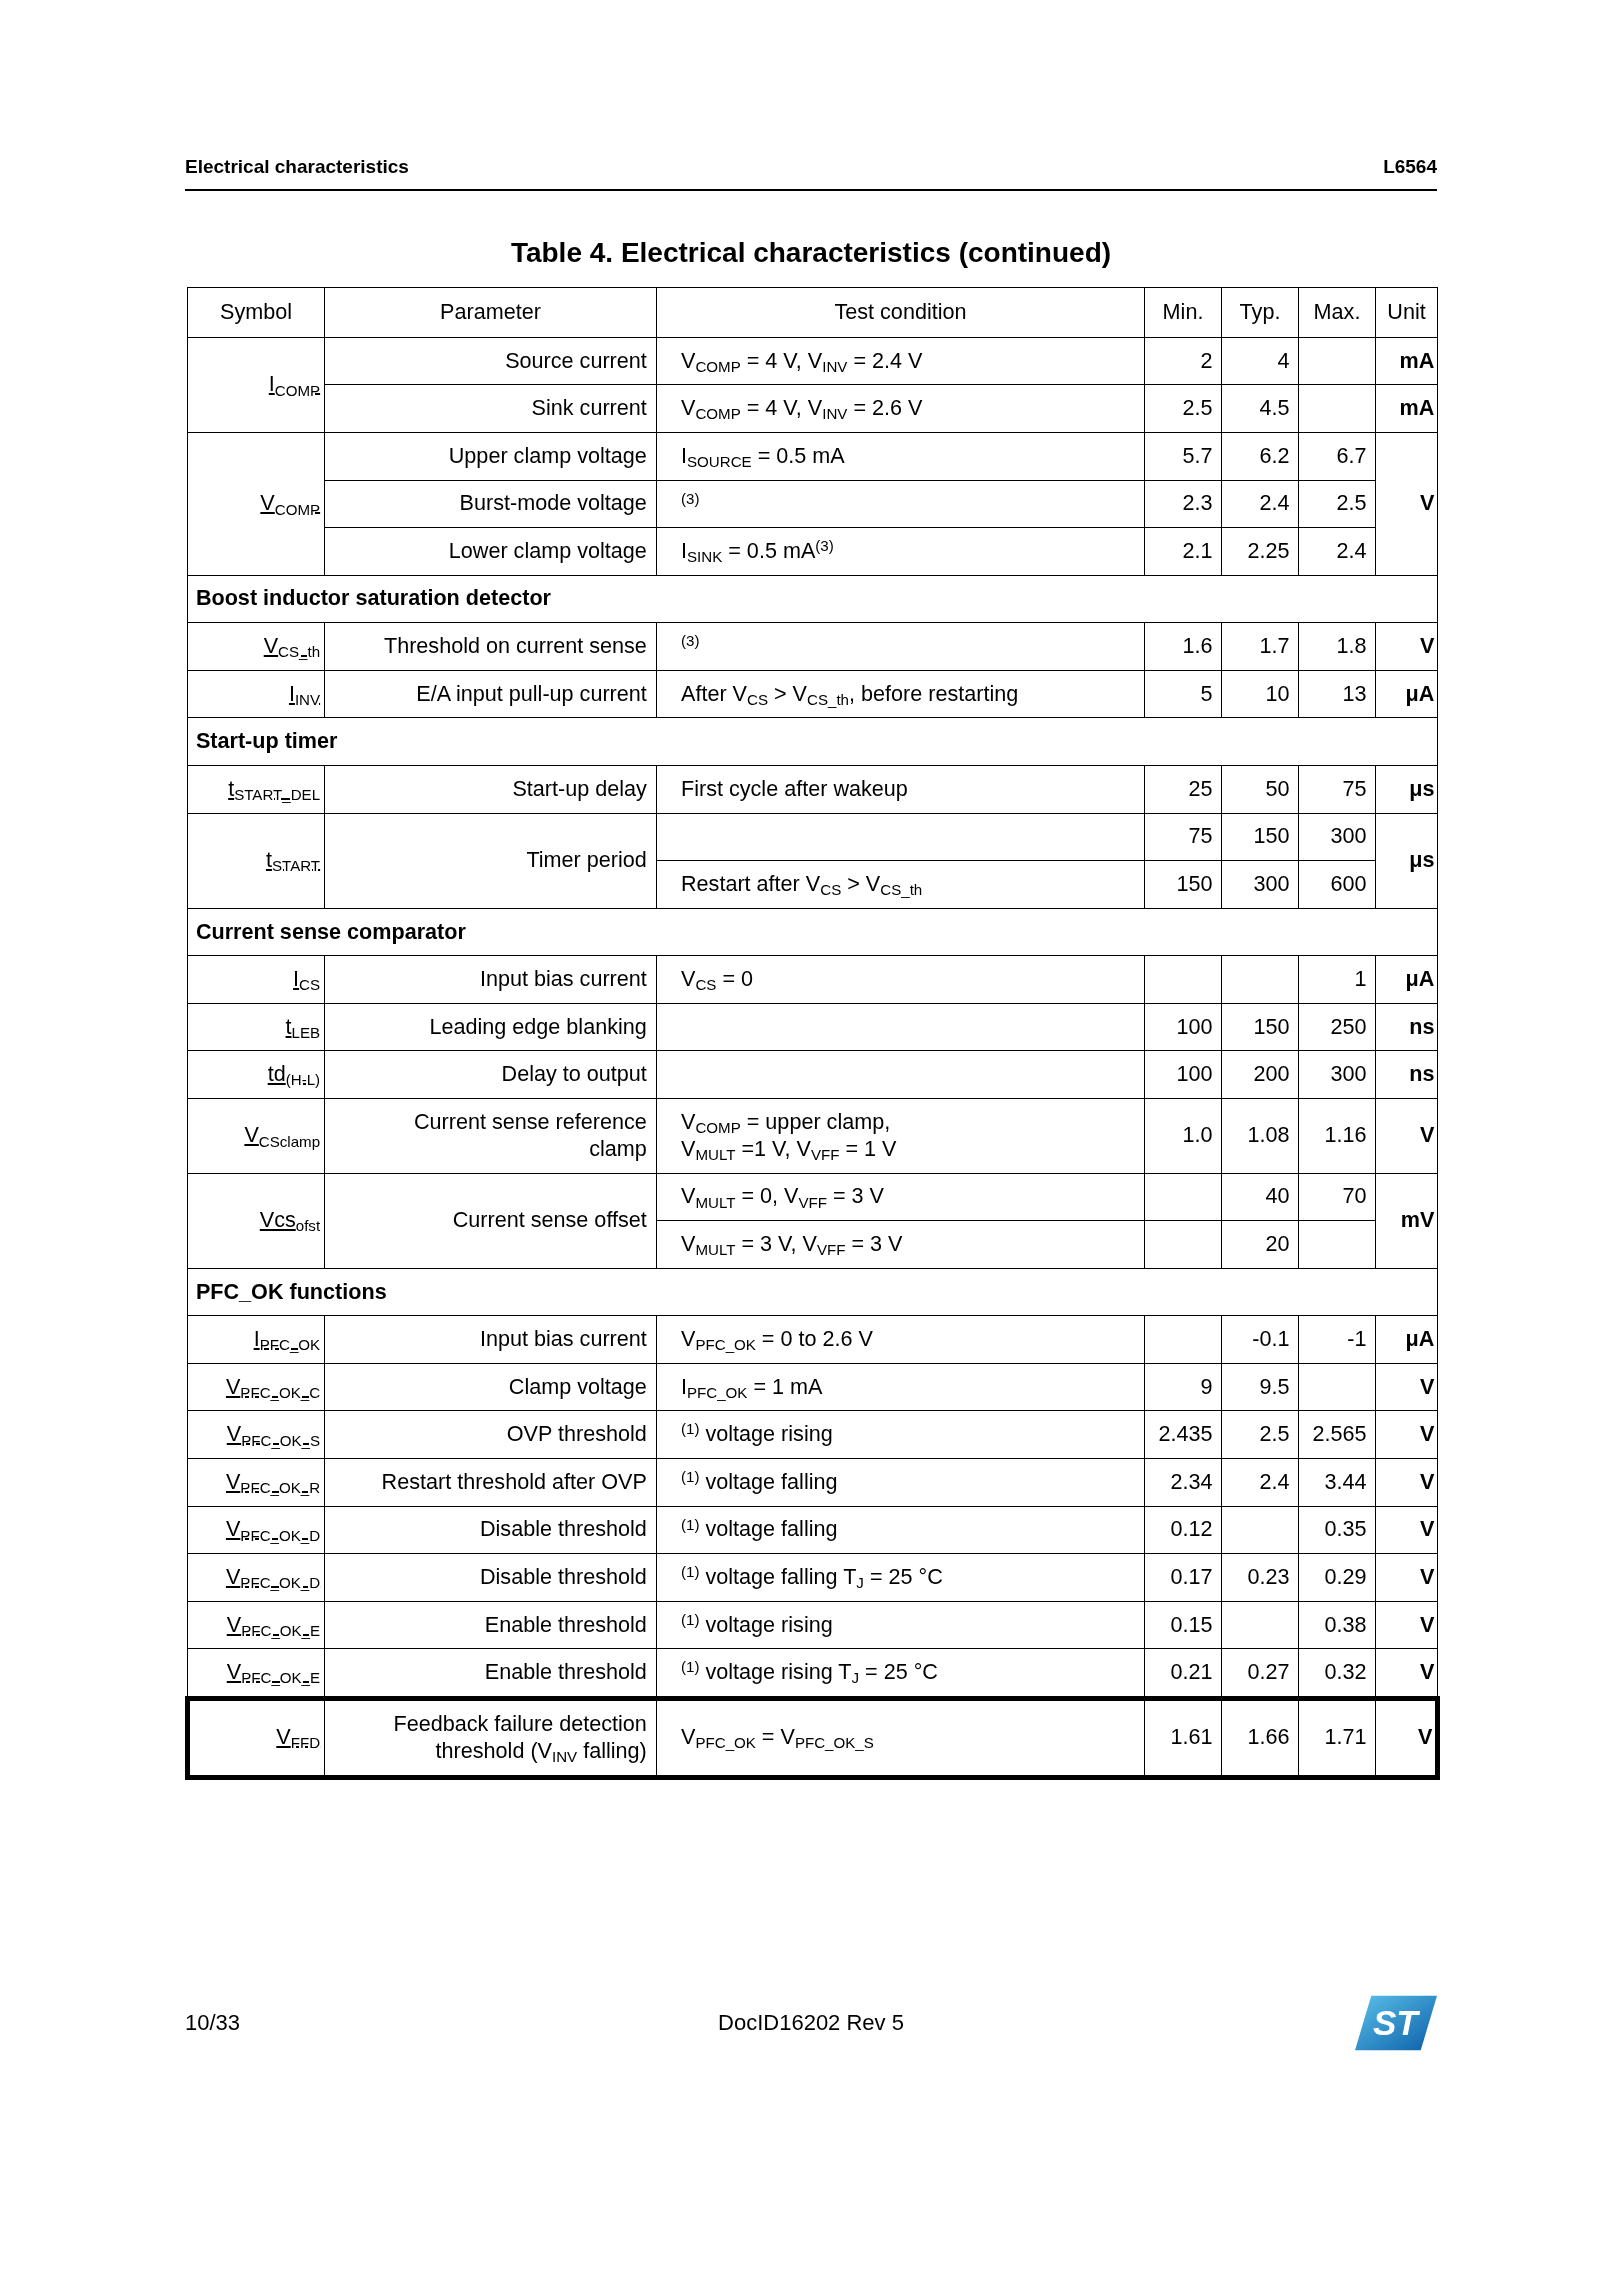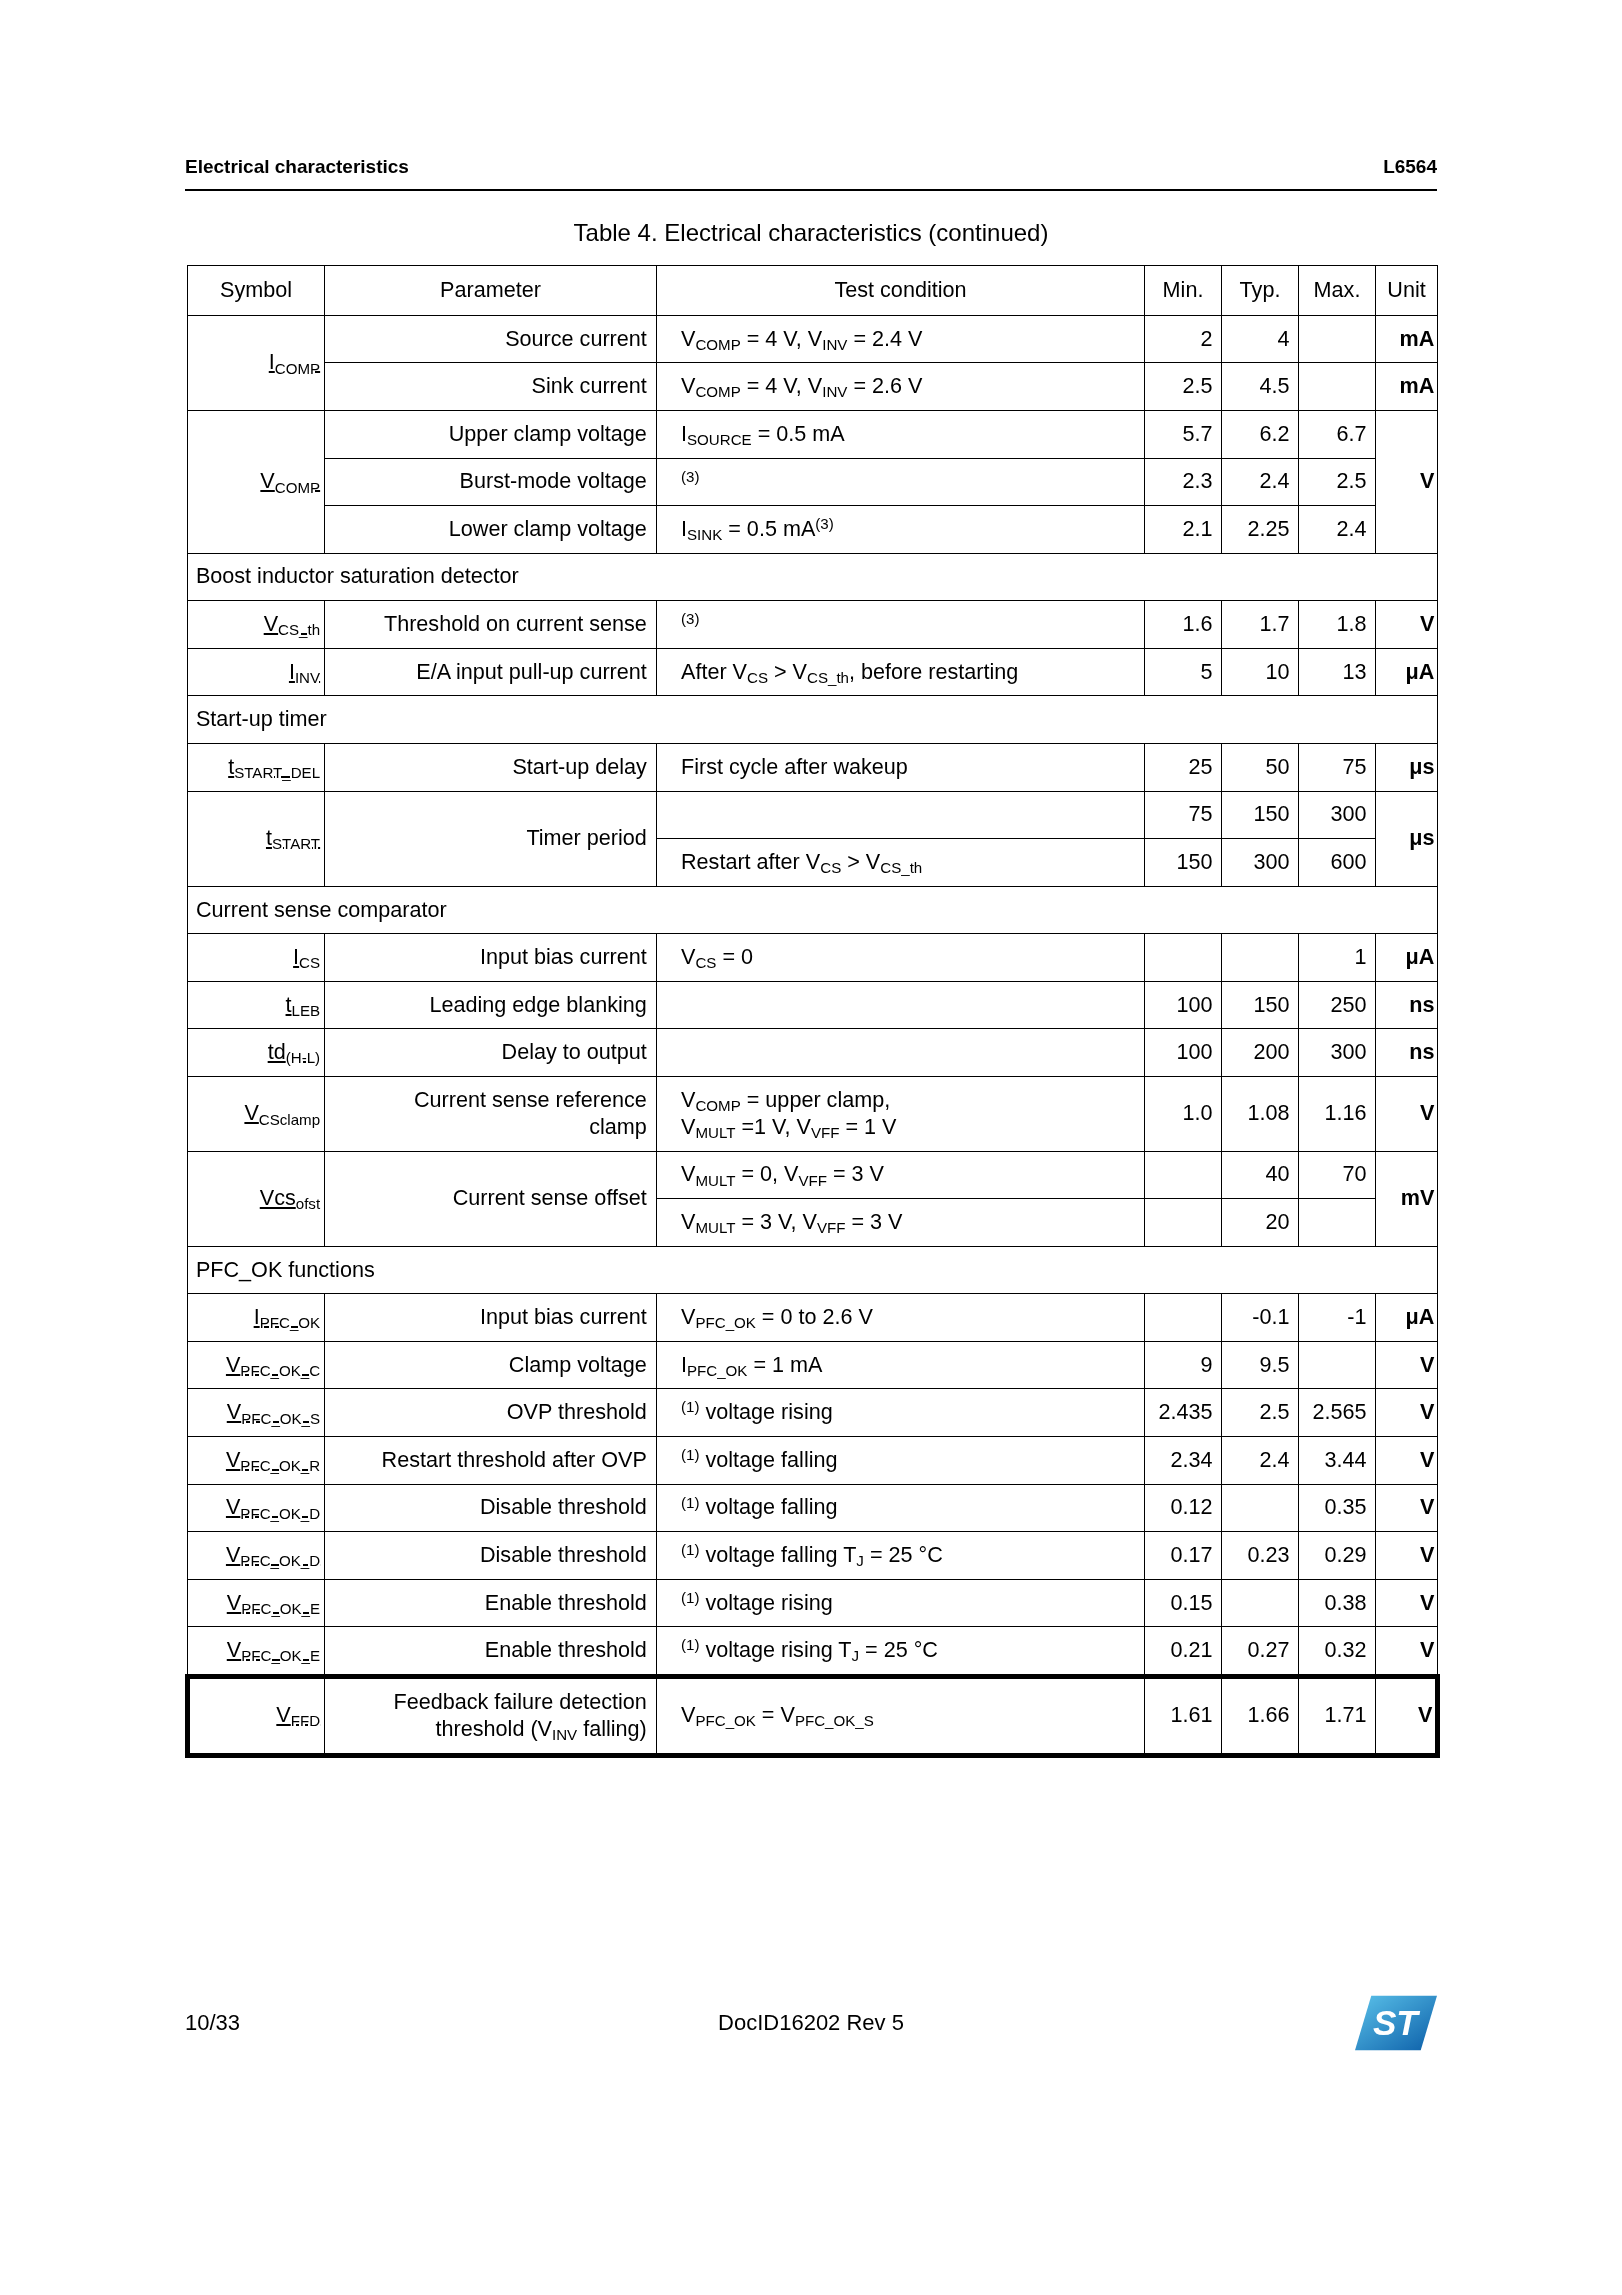--- a/index.html
+++ b/index.html
@@ -10,34 +10,34 @@
   }
   .content { position: absolute; left: 185px; right: 185px; top: 156px; }
 
   .page-header {
     display: flex; justify-content: space-between; align-items: flex-end;
     font-weight: bold; font-size: 19px; padding-bottom: 10.5px;
     border-bottom: 2px solid #000;
   }
 
   .table-title {
-    text-align: center; font-weight: normal; font-size: 24px;
-    margin-top: 28px; margin-bottom: 18.3px;
+    text-align: center; font-weight: bold; font-size: 28px;
+    margin-top: 46px; margin-bottom: 18.3px;
   }
 
   table { width: 100%; border-collapse: collapse; table-layout: fixed; font-size: 21.6px; }
   td, th { border: 1.3px solid #000; padding: 9.8px 9.2px; vertical-align: middle; line-height: 1.25; background: #fff; }
   th { font-weight: normal; text-align: center; padding: 11px 3.9px; }
 
   .col-symbol    { text-align: right; padding-left: 3.9px; padding-right: 3.9px; text-decoration: underline; }
   .col-parameter { text-align: right; }
   .col-condition { text-align: left; padding-left: 24px; }
   .col-min, .col-typ, .col-max { text-align: right; padding-right: 8.5px; padding-left: 2.6px; }
   .col-unit      { text-align: right; padding-left: 2.6px; padding-right: 2.6px; font-weight: bold; }
-  .section-cell  { font-weight: normal; text-align: left; padding: 9.8px 7.9px; }
+  .section-cell  { font-weight: bold; text-align: left; padding: 9.8px 7.9px; }
 
   sub { font-size: 70%; vertical-align: baseline; position: relative; top: 0.28em; }
   sup { font-size: 70%; vertical-align: baseline; position: relative; top: -0.45em; }
 
   tr.hl td { border-top: 5.2px solid #000; border-bottom: 5.2px solid #000; }
   tr.hl td:first-child { border-left: 5.2px solid #000; }
   tr.hl td:last-child  { border-right: 5.2px solid #000; }
 
   .footer {
     position: absolute; left: 185px; right: 185px; top: 1984px; height: 77px;

